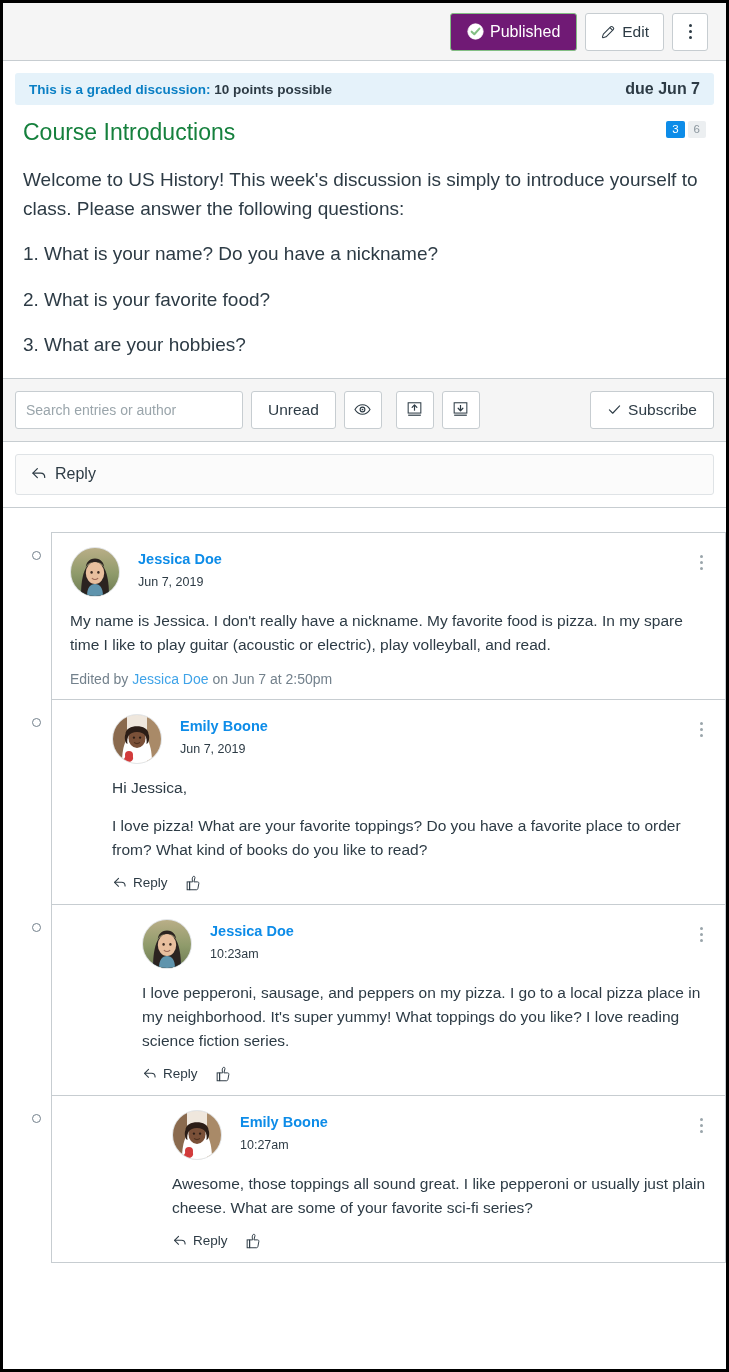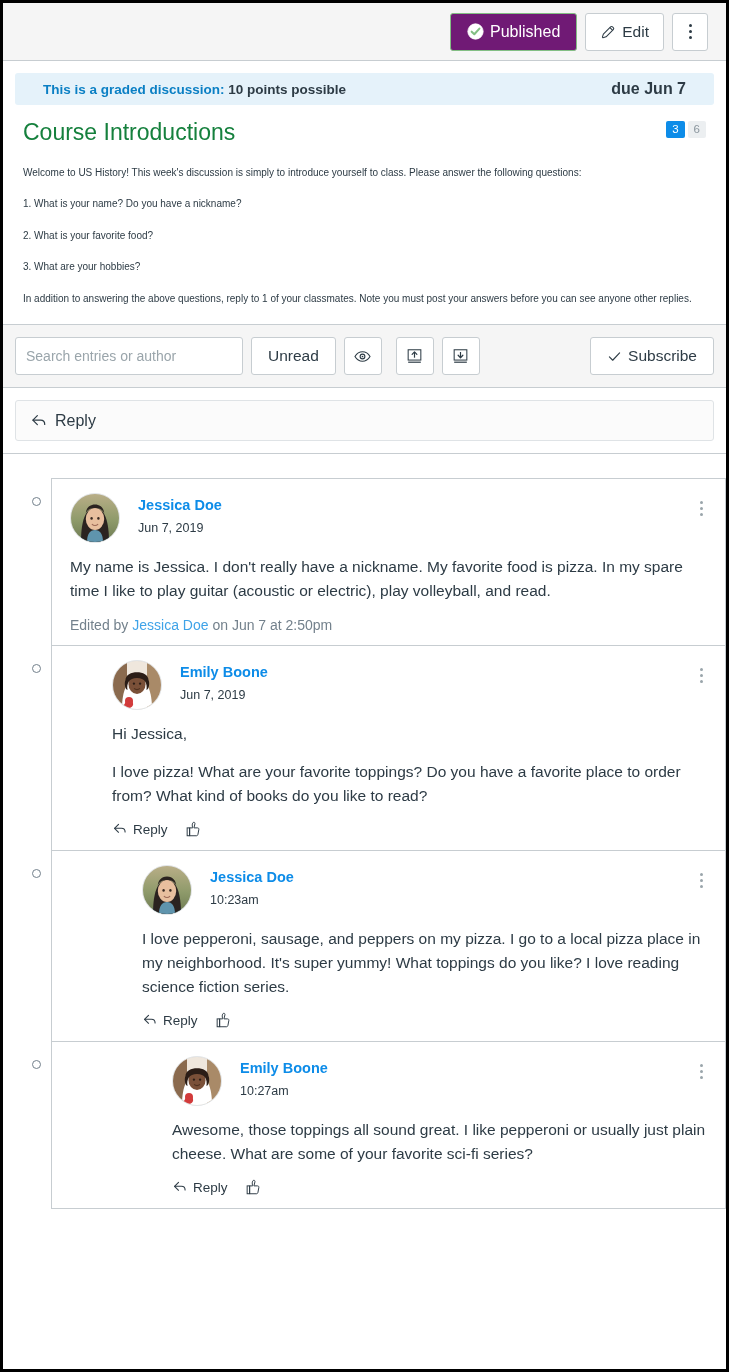--- a/index.html
+++ b/index.html
@@ -76,21 +76,21 @@
   
   .discussion-card {
     margin: 0;
     border-bottom: 1px solid #c7cdd1;
     background: #ffffff;
   }
   .graded-banner {
     margin: 12px 12px 0 12px;
     background: #e5f2fa;
     border-radius: 3px;
-    padding: 7px 28px;
+    padding: 7px 14px;
     display: flex;
     align-items: baseline;
     justify-content: space-between;
     font-size: 13.5px;
   }
   .graded-left { color: #0a7fc4; font-weight: bold; }
   .graded-left .pts { color: #2d3b45; }
   .graded-due { color: #2d3b45; font-weight: bold; font-size: 16px; }
 
   .title-row {
@@ -118,21 +118,21 @@
   .badge-total {
     background: #eceff1;
     color: #8b969e;
     font-size: 11.5px;
     border-radius: 2px;
     padding: 1px 6px;
     line-height: 15px;
   }
   .disc-body { padding: 6px 20px 18px 20px; }
   .disc-body p {
-    font-size: 10px;
+    font-size: 19px;
     line-height: 1.55;
     margin: 16px 0 0 0;
     color: #2d3b45;
   }
   .disc-body p:first-child { margin-top: 12px; }
 
   
   .toolbar {
     background: #f5f5f5;
     border-bottom: 1px solid #c7cdd1;
@@ -342,21 +342,20 @@
         <span class="badge-unread">3</span>
         <span class="badge-total">6</span>
       </div>
     </div>
 
     <div class="disc-body">
       <p>Welcome to US History! This week's discussion is simply to introduce yourself to class. Please answer the following questions:</p>
       <p>1. What is your name? Do you have a nickname?</p>
       <p>2. What is your favorite food?</p>
       <p>3. What are your hobbies?</p>
-      <p>In addition to answering the above questions, reply to 1 of your classmates. Note you must post your answers before you can see anyone other replies.</p>
     </div>
   </div>
 
   <div class="toolbar">
     <input class="search-input" type="text" placeholder="Search entries or author" style="">
     <div class="tb-gap-sm"></div>
     <div class="btn btn-unread">
       <span>Unread</span>
     </div>
     <div class="tb-gap-sm"></div>

